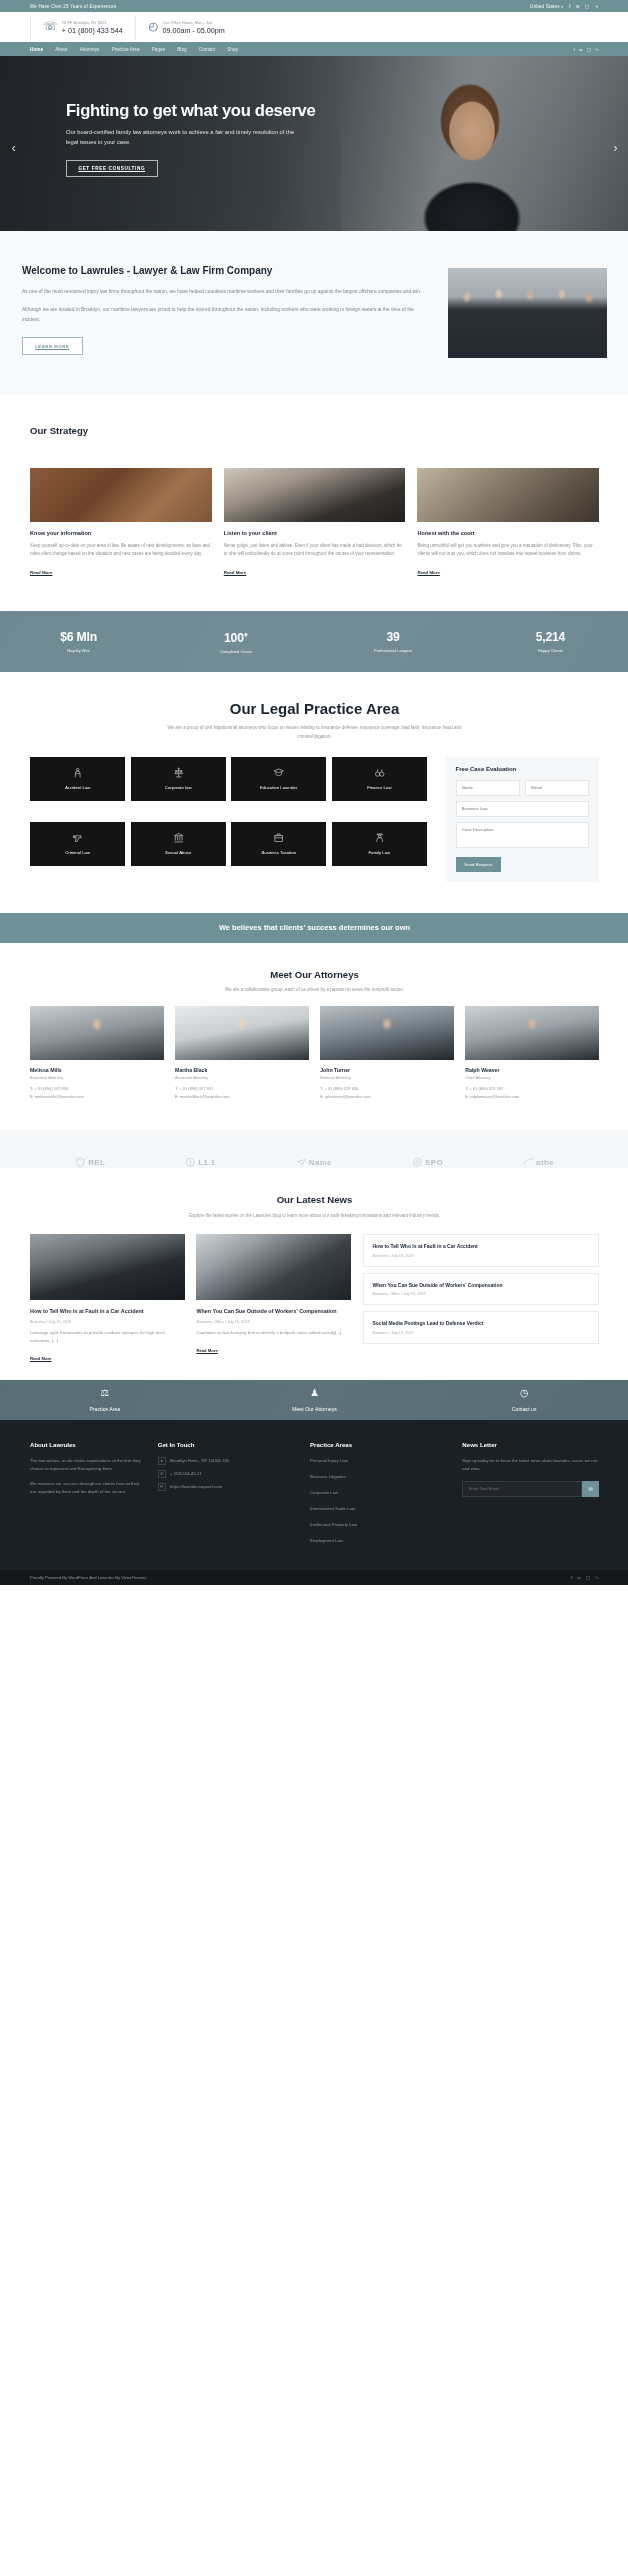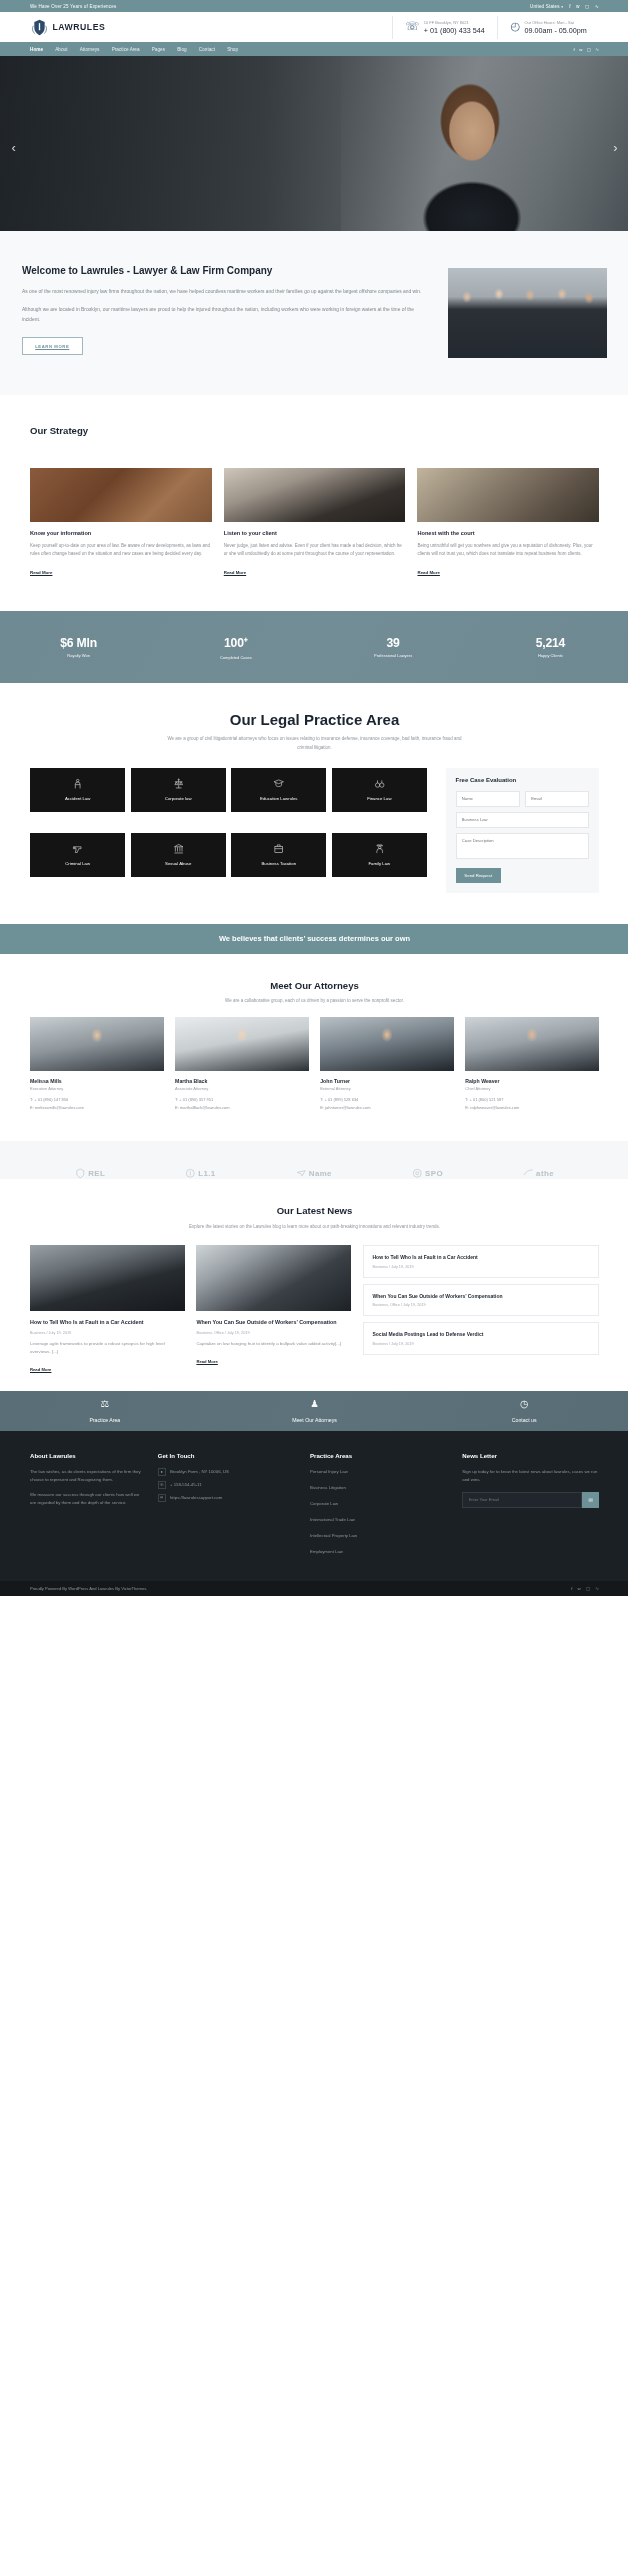--- a/index.html
+++ b/index.html
@@ -67,21 +67,21 @@
   .scards { display:flex; gap:12.2px; }
   .scard { flex:1; }
   .scard .ph { height:54px; margin-bottom:8.7px; }
   .scard .ph.a { background:linear-gradient(135deg,#8a5a3c 0%,#6d4228 40%,#a0724e 70%,#7d5538 100%); }
   .scard .ph.b { background:linear-gradient(160deg,#cfc7bb 0%,#9b9288 32%,#35302c 70%,#23201d 100%); }
   .scard .ph.c { background:linear-gradient(140deg,#c2b49c 0%,#8e8271 35%,#5d5246 72%,#3c352c 100%); }
   .scard h3 { font-size:5.6px; font-weight:bold; color:#1b2431; margin-bottom:5.2px; }
   .scard p { font-size:4.5px; line-height:1.85; color:#868f96; margin-bottom:7px; }
   .scard .rm { font-size:4.4px; font-weight:bold; color:#1b2431; }
   
-  .counters { height:72px; display:flex; align-items:center;
+  .counters { height:61px; display:flex; align-items:center;
       background:linear-gradient(90deg,rgba(113,140,150,.93),rgba(113,140,150,.93)),
                  linear-gradient(120deg,#5c6a72,#8b949a 50%,#566068); }
   .cnt { flex:1; text-align:center; color:#fff; }
   .cnt .v { font-size:12.2px; font-weight:bold; letter-spacing:-0.2px; }
   .cnt .l { font-size:4px; margin-top:3.5px; opacity:.92; }
   
   .practice { padding:28px 30px 31px; background:#fff; }
   .practice h2 { font-size:15px; font-weight:bold; color:#1b2431; text-align:center; }
   .practice .sub { font-size:4.5px; color:#8d969d; text-align:center; line-height:1.85;
                    margin:7px auto 15.7px; width:297px; }
@@ -178,32 +178,20 @@
     <span class="soc">
       <span>f</span>
       <span>w</span>
       <span>▢</span>
       <span>∿</span>
     </span>
   </div>
 </div>
 
 <div class="header">
-  <div class="brand">
-    <span class="logo">
-      <svg width="19" height="19" viewBox="0 0 44 44">
-        <path d="M22 4 L34 9 L34 22 C34 31 28 37 22 40 C16 37 10 31 10 22 L10 9 Z" fill="#2d4a6b"></path>
-        <rect x="20.5" y="12" width="3" height="16" fill="#fff"></rect>
-        <path d="M22 29 L20 26 L24 26 Z" fill="#fff"></path>
-        <path d="M8 18 C4 24 6 32 11 36" stroke="#2d4a6b" stroke-width="1.4" fill="none"></path>
-        <path d="M36 18 C40 24 38 32 33 36" stroke="#2d4a6b" stroke-width="1.4" fill="none"></path>
-      </svg>
-    </span>
-    <span class="name">LAWRULES</span>
-  </div>
   <div class="hinfo">
     <div class="hblock">
       <span class="ic">☏</span>
       <span class="tx">
         <div class="t1">10 FF Brooklyn, NY 8021</div>
         <div class="t2">+ 01 (800) 433 544</div>
       </span>
     </div>
     <div class="hblock">
       <span class="ic">◴</span>
@@ -232,20 +220,25 @@
     <span>▢</span>
     <span>∿</span>
   </div>
 </div>
 
 <div class="hero">
   <div class="photo"></div>
   <div class="ov"></div>
   <div class="arrow l">‹</div>
   <div class="arrow r">›</div>
+  <div class="inner">
+    <h1>Fighting to get what you deserve</h1>
+    <p>Our board-certified family law attorneys work to achieve a fair and timely resolution of the legal issues in your case.</p>
+    <a href="#" class="btn">GET FREE CONSULTING</a>
+  </div>
 </div>
 
 <div class="welcome">
   <div class="txt">
     <h2>Welcome to Lawrules - Lawyer &amp; Law Firm Company</h2>
     <p>As one of the most renowned injury law firms throughout the nation, we have helped countless maritime workers and their families go up against the largest offshore companies and win.</p>
     <p>Although we are located in Brooklyn, our maritime lawyers are proud to help the injured throughout the nation, including workers who were working in foreign waters at the time of the incident.</p>
     <a href="#" class="btn">LEARN MORE</a>
   </div>
   <div class="img"></div>

